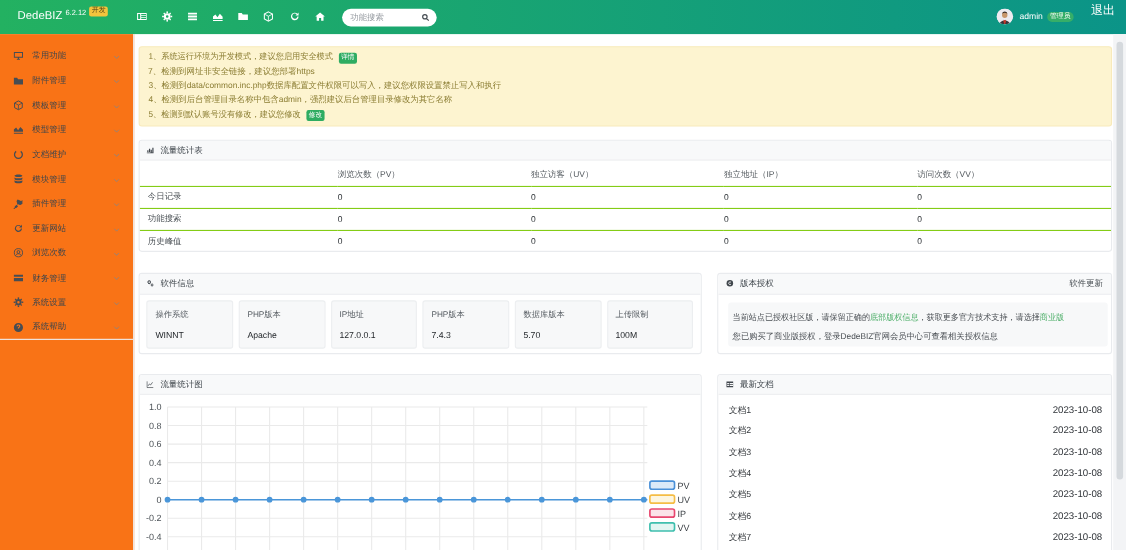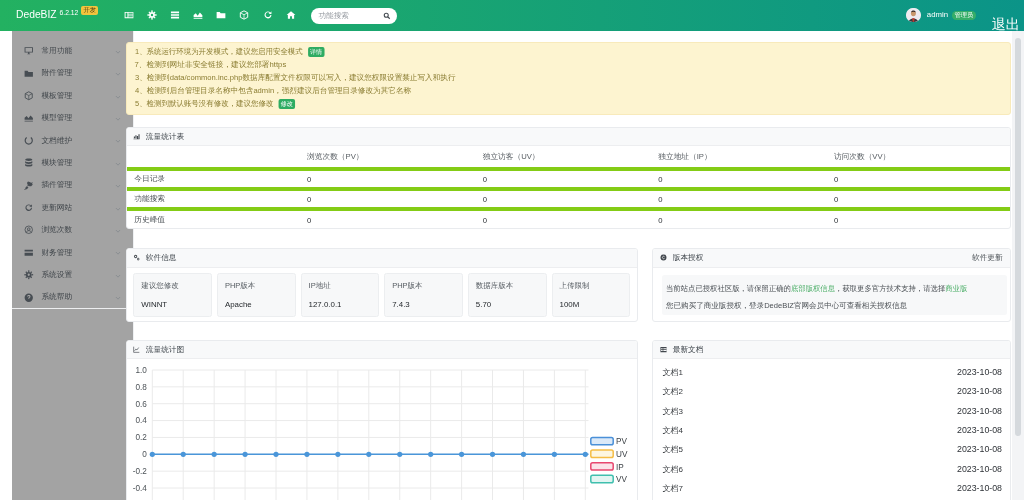--- a/index.html
+++ b/index.html
@@ -9,22 +9,22 @@
 .ver{position:absolute;left:59.5px;top:9px;font-size:6.8px}
 .devbadge{position:absolute;left:81px;top:5.8px;background:#f2c43d;color:#4a3f12;font-size:6.3px;line-height:8.8px;padding:0 2.4px;border-radius:2px}
 .tbi{position:absolute;top:10px;width:10px;height:10px;color:#fff}
 .tbi svg{width:10px;height:10px;display:block}
 .search{position:absolute;left:311px;top:7.9px;width:86px;height:16.2px;background:#fff;border-radius:8.1px;color:#969ba1;font-size:7.6px;line-height:16.2px;padding-left:7.5px}
 .search svg{position:absolute;right:6px;top:4.2px;width:8px;height:8px}
 .avatar{position:absolute;left:906.4px;top:7.7px;width:14.8px;height:14.8px;border-radius:50%;overflow:hidden;background:#eceaf2}
 .avatar svg{display:block;width:14.8px;height:14.8px}
 .uname{position:absolute;left:926.8px;top:11.4px;font-size:7.8px;line-height:8px}
 .rolebadge{position:absolute;left:952px;top:11px;background:#36ae68;color:#fff;font-size:6.2px;line-height:8.7px;padding:0 2.6px;border-radius:4.4px}
-.logout{position:absolute;left:991.8px;top:20px;font-size:14px;line-height:8px}
-.sidebar{position:absolute;left:12px;top:31px;width:122px;height:469px;background:#a3a3a3;border-right:1px solid #eef0f2}
+.logout{position:absolute;left:991.8px;top:6px;font-size:11px;line-height:8px}
+.sidebar{position:absolute;left:0;top:31px;width:122px;height:469px;background:#f97316;border-right:1px solid #eef0f2}
 .menu{border-bottom:1px solid #edeef0;padding-top:8.8px}
 .mi{height:22.4px;display:flex;align-items:center;position:relative;color:#40464b}
 .mi .ic{width:9.5px;height:9.5px;margin-left:12.4px;color:#474d53}
 .mi .ic svg{width:9.5px;height:9.5px;display:block}
 .mi .tx{margin-left:7.5px;font-size:7.7px}
 .mi .ch{position:absolute;right:12px;top:9px;width:6px;height:6px}
 .main{position:absolute;left:112px;top:31px;width:912px;height:469px}
 .sbtrack{position:absolute;left:1012px;top:31px;width:12px;height:469px;background:#f3f4f6}
 .sbthumb{position:absolute;left:1014.8px;top:38px;width:6.4px;height:398px;background:#d5d9dd;border-radius:3px}
 .alert{position:absolute;left:13.5px;top:11px;width:885px;height:73.3px;background:#fdf4d0;border:1px solid #f8eabb;border-radius:3px;color:#8b7d33;padding:2.1px 0 0 8.1px;line-height:13.1px;font-size:7.7px}
@@ -34,21 +34,21 @@
 .alert div:nth-child(4){transform:scaleX(.99)}
 .alert div:nth-child(5){transform:scaleX(.97)}
 .gbadge{display:inline-block;background:#2eac62;color:#fff;font-size:6.3px;line-height:7.6px;padding:1px 2.4px;border-radius:2px;margin-left:3px}
 .panel{position:absolute;background:#fff;border:1px solid #e9ebee;border-radius:3px;overflow:hidden}
 .phead{height:18.3px;background:#f8f9fa;border-bottom:1px solid #edeef0;line-height:17.3px;padding:0 6.8px;color:#3f464c;font-size:7.7px;position:relative}
 .phead svg{width:7px;height:7px;vertical-align:-1px;margin-right:5.5px;color:#41474d}
 .p1{left:13.5px;top:96.2px;width:885px;height:101.8px}
 .tbl{width:100%;border-collapse:collapse;font-size:7.7px;table-layout:fixed}
 .tbl td{height:20px;padding:0;vertical-align:middle;color:#2a2f33}
 .tbl tr.h td{height:23px;color:#565c61;vertical-align:bottom;padding-bottom:5.2px}
-.tbl td{border-bottom:4px solid #84cc16}
+.tbl td{border-bottom:1px solid #84cc16}
 .tbl tr.last td{border-bottom:none}
 .tbl .c0{padding-left:7.8px;width:180.6px;color:#4a5055}
 .p2l{left:13.5px;top:216.6px;width:512.3px;height:74.9px}
 .p2r{left:540.4px;top:216.6px;width:359px;height:74.9px}
 .phead2{height:19.3px;line-height:18.3px}
 .sw{position:absolute;top:24.6px;width:78.9px;height:43.9px;background:#f7f8f9;border:1px solid #eceef0;border-radius:2.5px;padding:7.6px 0 0 7px}
 .sw .l{color:#565c62;font-size:7.5px;line-height:8px}
 .sw .v{margin-top:11.6px;color:#24282c;font-size:7.9px;line-height:8px}
 .lic{position:absolute;left:8.3px;top:26.8px;width:345.8px;height:39.9px;background:#f7f8f9;border-radius:2.5px;padding:4.8px 0 0 4.8px;font-size:7.7px;color:#4a4f54}
 .lic .ln{height:17.1px;line-height:17.1px;white-space:nowrap;transform-origin:0 50%}.lic .ln:first-child{transform:scaleX(0.956)}.lic .ln+.ln{transform:scaleX(0.982)}
@@ -331,21 +331,21 @@
             <td>0</td>
           </tr>
     </tbody>
       </table>
   </div>
   <div class="panel p2l">
     <div class="phead phead2"><svg viewBox="0 0 16 16">
           <path fill="currentColor" d="M6 1l.7 1.4 1.6-.3.3 1.6L10 4.4l-.9 1.3.9 1.3-1.4.7-.3 1.6-1.6-.3L6 10.4l-.7-1.4-1.6.3-.3-1.6L2 7l.9-1.3L2 4.4l1.4-.7.3-1.6 1.6.3zm0 3.1a1.6 1.6 0 100 3.2 1.6 1.6 0 000-3.2zM12 8l.5 1 1.2-.2.2 1.2 1.1.5-.7 1 .7 1-1.1.5-.2 1.2-1.2-.2-.5 1-.5-1-1.2.2-.2-1.2-1.1-.5.7-1-.7-1 1.1-.5.2-1.2 1.2.2zm0 2.3a1.2 1.2 0 100 2.4 1.2 1.2 0 000-2.4z"></path>
         </svg>软件信息</div>
     <div class="sw" style="left:6.8px">
-        <div class="l">建议您修改</div>
+        <div class="l">操作系统</div>
         <div class="v">WINNT</div>
       </div>
     <div class="sw" style="left:90.4px">
         <div class="l">PHP版本</div>
         <div class="v">Apache</div>
       </div>
     <div class="sw" style="left:174.1px">
         <div class="l">IP地址</div>
         <div class="v">127.0.0.1</div>
       </div>

